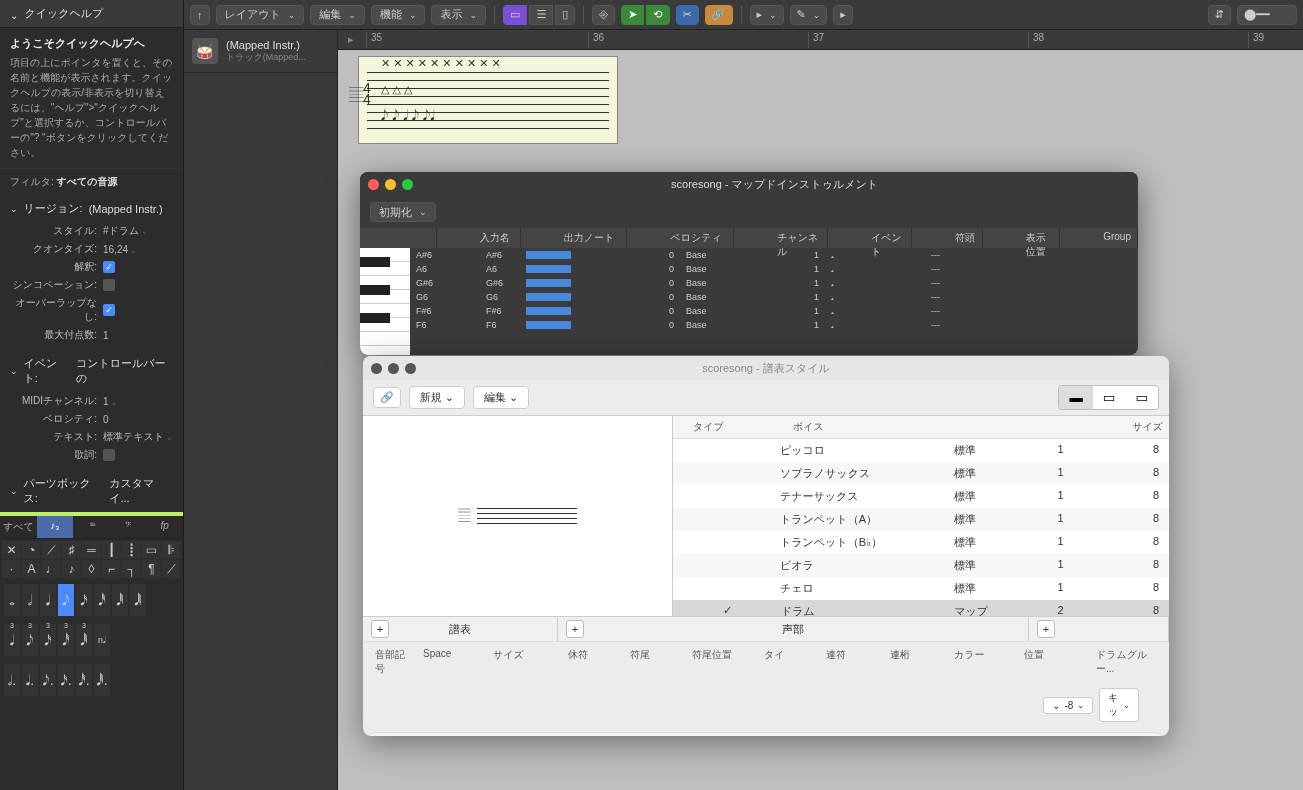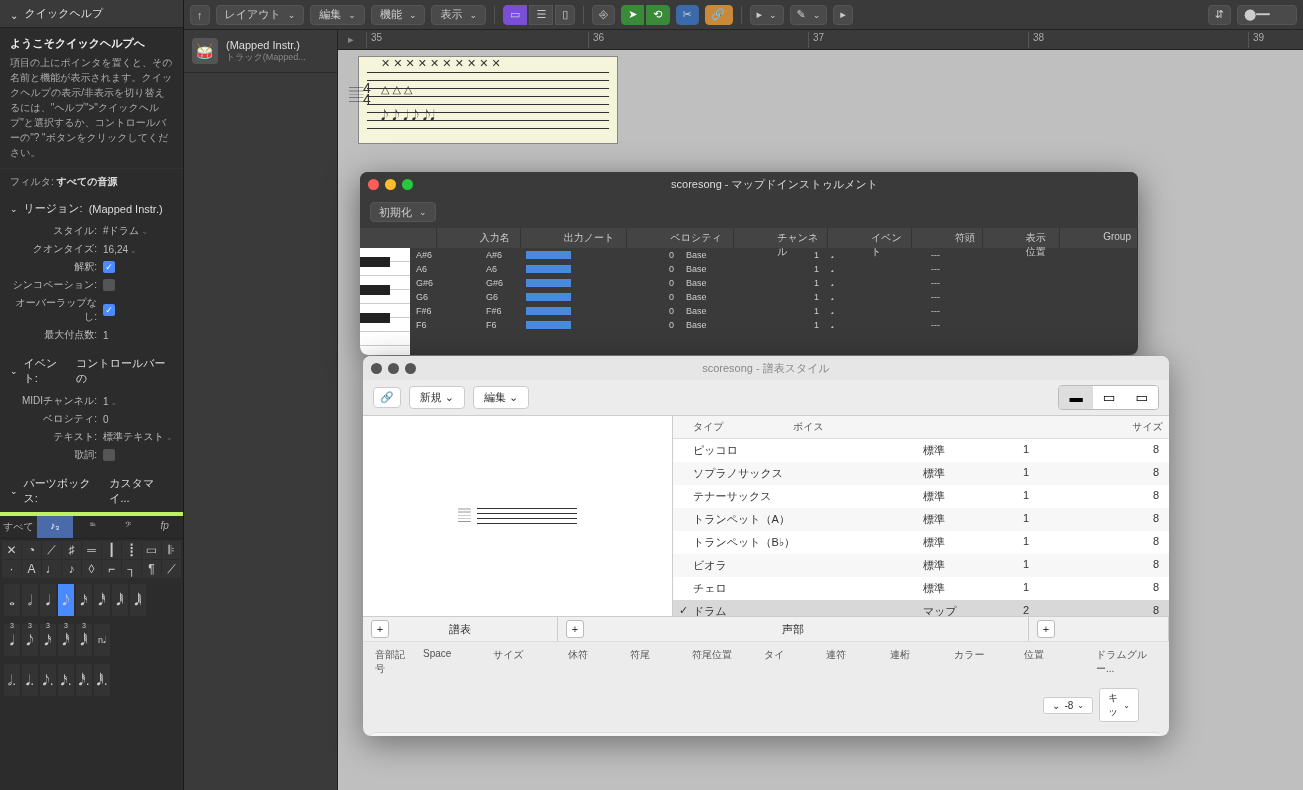--- a/index.html
+++ b/index.html
@@ -94,21 +94,21 @@
 .ss-view-btn.active { background: #ddd; }
 .ss-body { display: flex; height: 200px; }
 .ss-preview { width: 310px; border-right: 1px solid #ccc; background: #fff; display: flex; align-items: center; justify-content: center; }
 .ss-staff { width: 100px; height: 24px; background: repeating-linear-gradient(to bottom, transparent 0, transparent 4px, #333 4px, #333 5px); }
 .ss-list { flex: 1; overflow: auto; background: #fff; }
 .ss-list-h { display: flex; font-size: 10px; color: #555; border-bottom: 1px solid #ddd; background: #f5f5f5; position: sticky; top: 0; }
 .ss-lh-cell { padding: 4px 6px; }
 .ss-list-row { display: flex; font-size: 11px; padding: 2px 0; cursor: pointer; }
 .ss-list-row:nth-child(even) { background: #f7f7f7; }
 .ss-list-row.sel { background: #d8d8d8; }
-.ss-lr-cell { padding: 2px 6px; }
+.ss-lr-cell { padding: 2px 6px; margin-left: 44px; }
 .ss-check { width: 14px; text-align: center; }
 .ss-bottom { border-top: 1px solid #ccc; }
 .ss-bot-h { display: flex; height: 24px; }
 .ss-bot-h-sec { flex: 1; display: flex; align-items: center; justify-content: center; font-size: 11px; border-right: 1px solid #ccc; position: relative; background: #f0f0f0; }
 .ss-plus { position: absolute; left: 8px; width: 18px; height: 18px; border: 1px solid #bbb; border-radius: 3px; display: flex; align-items: center; justify-content: center; cursor: pointer; background: #fff; }
 .ss-cols { display: flex; font-size: 10px; padding: 4px 6px; gap: 0; color: #555; border-top: 1px solid #ddd; }
 .ss-col { padding: 2px 6px; flex-shrink: 0; }
 .ss-controls { display: flex; padding: 6px; gap: 6px; align-items: center; }
 .ss-dd { border: 1px solid #ccc; background: #fff; padding: 2px 8px; border-radius: 3px; font-size: 10px; display: inline-flex; align-items: center; gap: 4px; }
 .ss-dd::after { content: "⌄"; font-size: 8px; }

